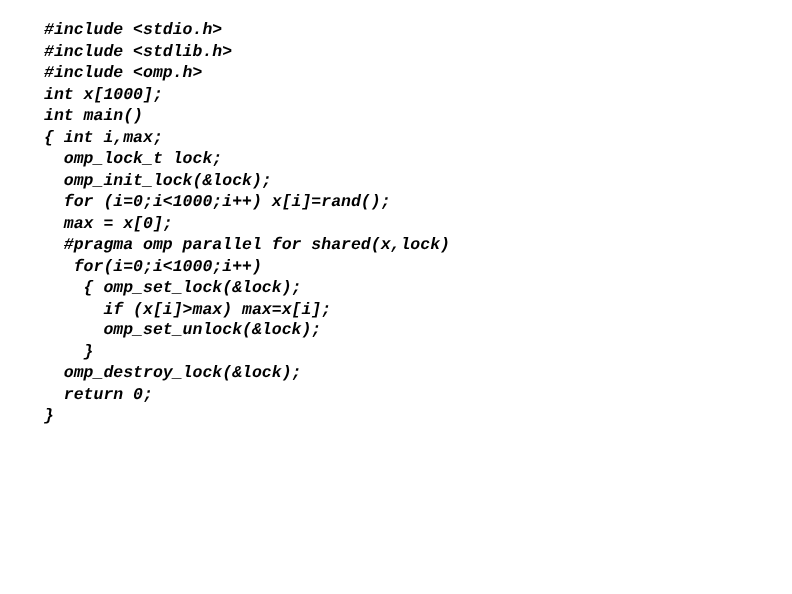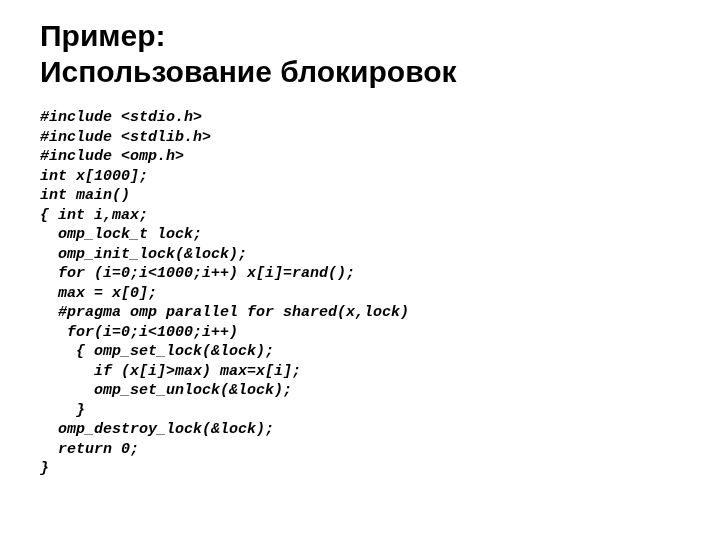--- a/index.html
+++ b/index.html
@@ -33,24 +33,20 @@
     line-height: 1.3;
     white-space: pre;
     color: #000;
     font-style: italic;
   }
 </style>
 </head>
 <body>
 
 <div class="slide">
-  <h1 class="title">
-    <span>Пример:</span><br>
-    <span>Использование блокировок</span>
-  </h1>
   <div class="code">#include &lt;stdio.h&gt;
 #include &lt;stdlib.h&gt;
 #include &lt;omp.h&gt;
 int x[1000];
 int main()
 { int i,max;
   omp_lock_t lock;
   omp_init_lock(&amp;lock);
   for (i=0;i&lt;1000;i++) x[i]=rand();
   max = x[0];

